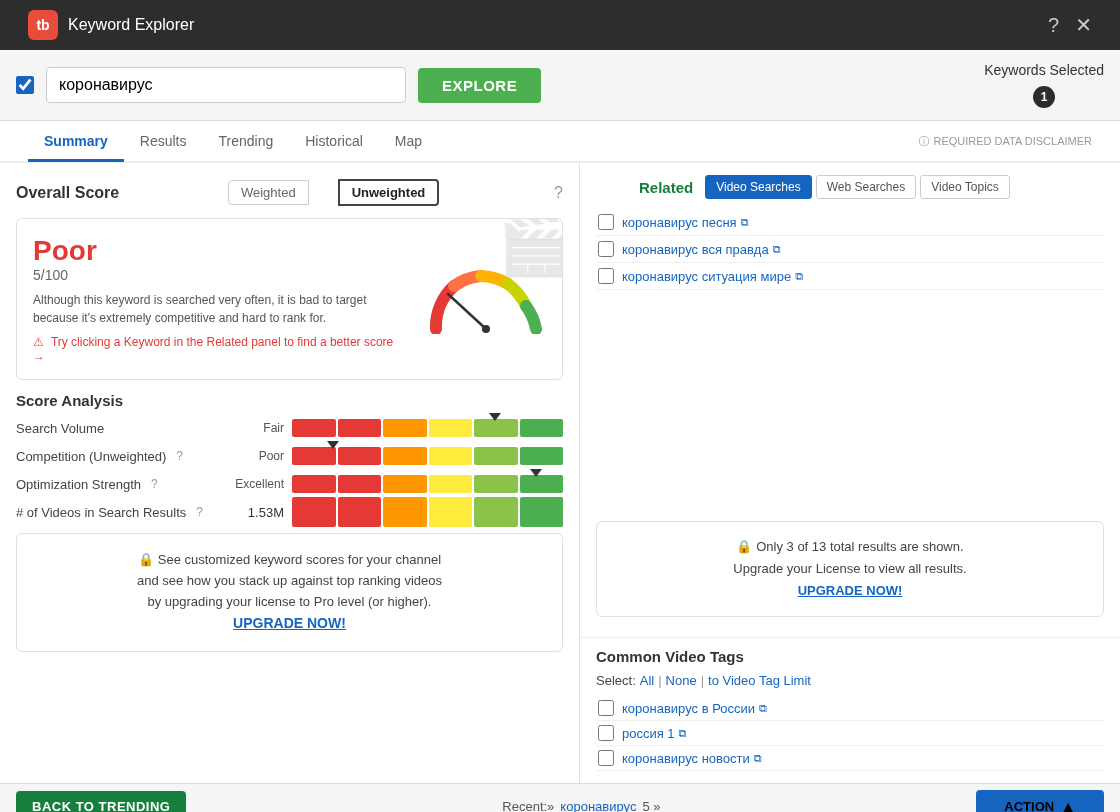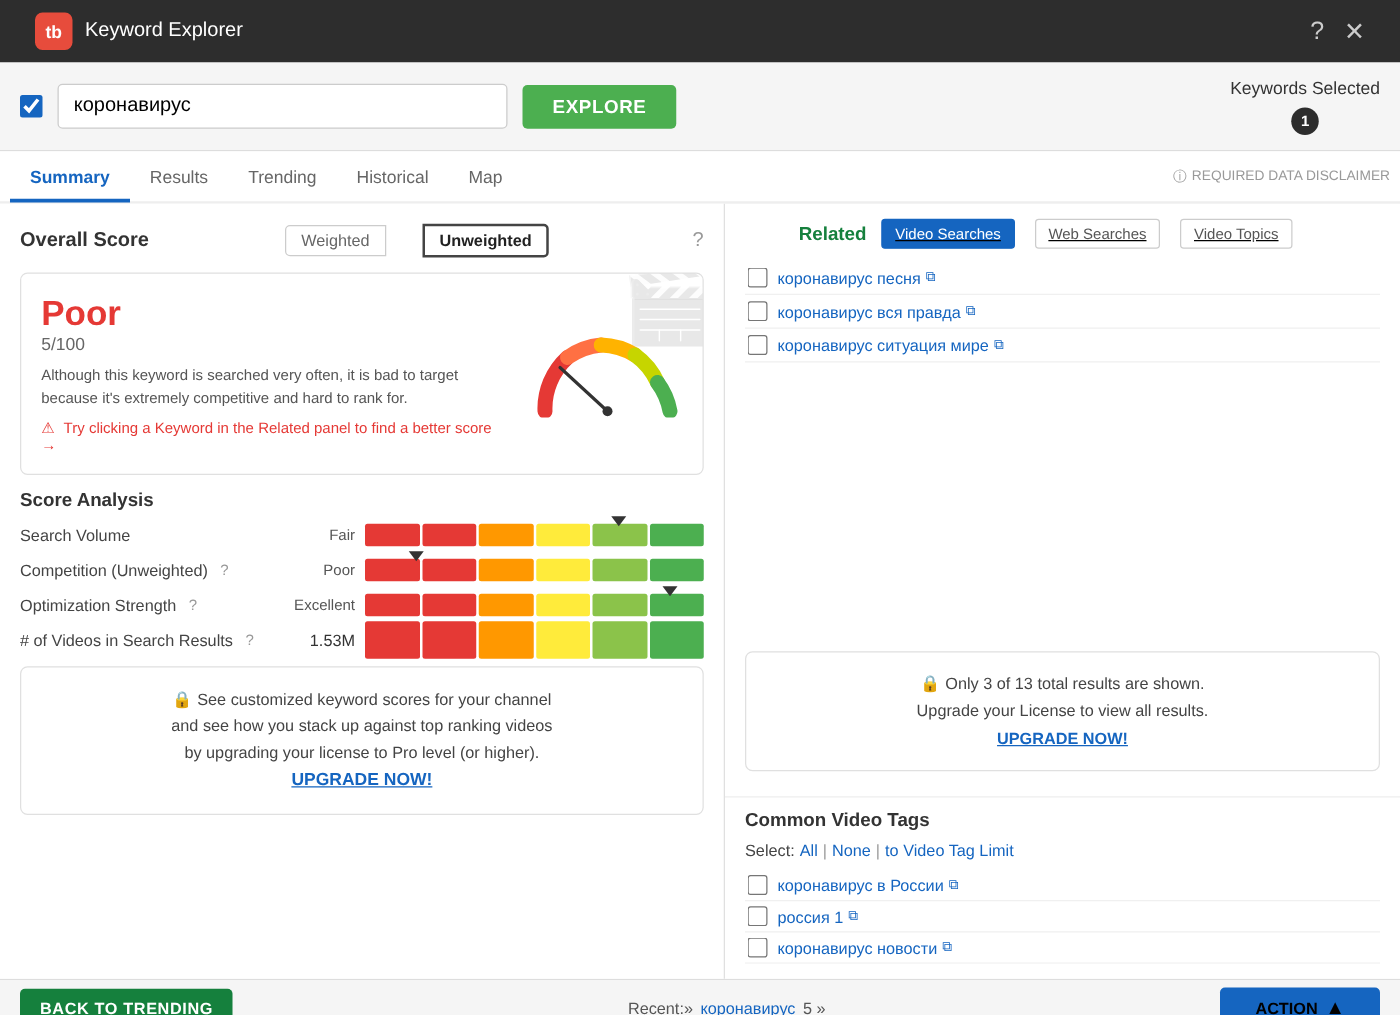--- a/index.html
+++ b/index.html
@@ -69,21 +69,21 @@
       width: 22px; height: 22px;
       display: flex; align-items: center; justify-content: center;
       font-size: 12px; font-weight: bold;
     }
 
     
     .tabs-bar {
       background: white;
       display: flex;
       align-items: center;
-      padding: 0 8px;
+      padding: 0 28px;
       border-bottom: 2px solid #eee;
       height: 42px;
     }
     .tab {
       padding: 10px 16px;
       font-size: 14px;
       color: #666;
       cursor: pointer;
       border-bottom: 3px solid transparent;
       margin-bottom: -2px;
@@ -242,21 +242,21 @@
       flex-direction: column;
     }
 
     .related-header {
       display: flex;
       align-items: center;
       gap: 12px;
       margin-bottom: 10px;
     }
     .related-title { font-size: 15px; font-weight: 700; color: #15803d; margin-left: 43px; }
-    .related-tabs { display: flex; gap: 16px; text-decoration: underline; }
+    .related-tabs { display: flex; gap: 4px; }
     .rel-tab {
       padding: 4px 10px;
       font-size: 12px;
       border: 1px solid #ccc;
       border-radius: 3px;
       cursor: pointer;
       background: white;
       color: #555;
     }
     .rel-tab.active {

